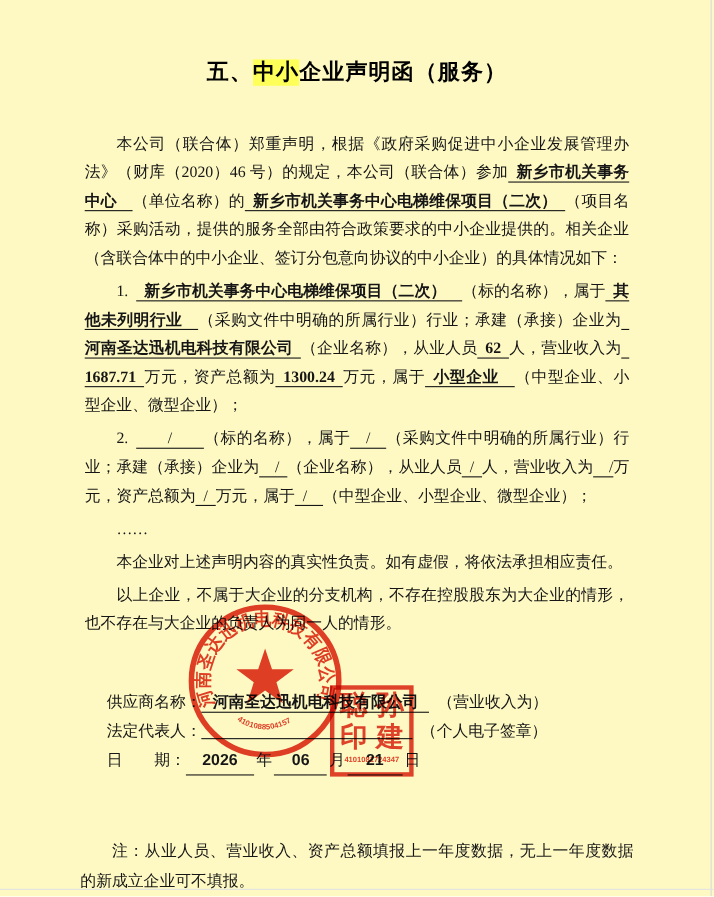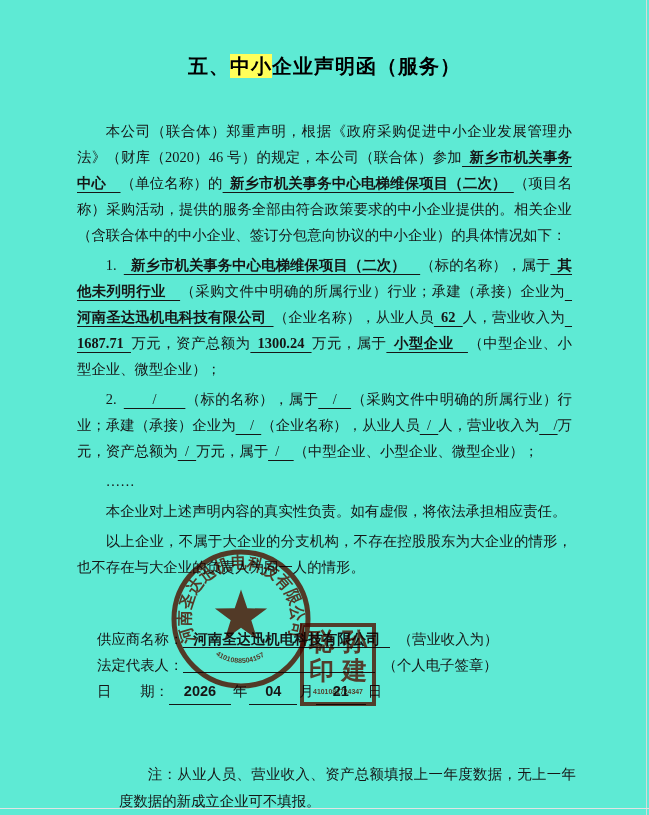--- a/index.html
+++ b/index.html
@@ -1,18 +1,18 @@
 <!DOCTYPE html>
 <html style="--red: #dc2e1d; --hl: #ffff5a;"><head>
 <meta charset="utf-8">
 <style>
   :root { --red:#dc2e1d; --hl:#ffff5a; --ink:#161616; }
   html,body { margin:0; padding:0; background:#ffffff; }
   .page {
-    position:relative; width:649px; height:815px; background:#5eead4;
+    position:relative; width:649px; height:815px; background:#fef9c3;
     font-family:"Liberation Serif","DejaVu Serif",serif; color:var(--ink);
     overflow:hidden;
   }
   .edge-v { position:absolute; top:0; right:2px; width:1px; height:100%; background:#d9d9d9; }
   .edge-h { position:absolute; left:0; bottom:6px; width:100%; height:1px; background:#e3e3e3; }
 
   .content { position:absolute; left:73px; top:52px; width:503px; }
 
   h1.title {
     margin:0 0 38px 0; text-align:center;
@@ -32,21 +32,21 @@
   .ub { border-bottom:1px solid var(--ink); padding:0 10px; font-weight:bold; }
   .blank { display:inline-block; width:192px; height:16px; border-bottom:1px solid var(--ink); vertical-align:-3px; }
   .dateval {
     display:inline-block; text-align:center; border-bottom:1px solid var(--ink);
     font-family:"Liberation Sans","DejaVu Sans",sans-serif; font-weight:bold; font-size:14.5px;
     padding:0 2px;
   }
   .dv-year { min-width:58px; } .dv-month { min-width:44px; } .dv-day { min-width:46px; }
   .unit { margin:0 2px; }
 
-  .note { margin-top:56px;margin-left:46px; }
+  .note { margin-top:56px; }
   .note p { margin:0; font-size:14.4px; line-height:27px; text-align:justify; }
 
   
   .seal-round {
     position:absolute; left:168px; top:546px; width:146px; height:146px;
     mix-blend-mode:multiply; opacity:.92; color:var(--red);
   }
   .seal-square {
     position:absolute; left:300px; top:623px; width:76px; height:83px;
     border:4px solid var(--red); box-sizing:border-box;
@@ -71,21 +71,21 @@
       <p class="ind"><span>1. </span><span class="u b"> 新乡市机关事务中心电梯维保项目（二次）  </span><span>（标的名称），属于</span><span class="u b"> 其他未列明行业  </span><span>（采购文件中明确的所属行业）行业；承建（承接）企业为</span><span class="u b"> 河南圣达迅机电科技有限公司 </span><span>（企业名称），从业人员</span><span class="u b"> 62 </span><span>人，营业收入为</span><span class="u b"> 1687.71 </span><span>万元，资产总额为</span><span class="u b"> 1300.24 </span><span>万元，属于</span><span class="u b"> 小型企业  </span><span>（中型企业、小型企业、微型企业）；</span></p>
       <p class="ind"><span>2. </span><span class="u">    /    </span><span>（标的名称），属于</span><span class="u">  /  </span><span>（采购文件中明确的所属行业）行业；承建（承接）企业为</span><span class="u">  / </span><span>（企业名称），从业人员</span><span class="u"> / </span><span>人，营业收入为</span><span class="u">  /</span><span>万元，资产总额为</span><span class="u"> / </span><span>万元，属于</span><span class="u"> /  </span><span>（中型企业、小型企业、微型企业）；</span></p>
       <p class="ind"><span>……</span></p>
       <p class="ind"><span>本企业对上述声明内容的真实性负责。如有虚假，将依法承担相应责任。</span></p>
       <p class="ind"><span>以上企业，不属于大企业的分支机构，不存在控股股东为大企业的情形，也不存在与大企业的负责人为同一人的情形。</span></p>
     </div>
 
     <div class="sig">
       <div class="sig-line"><span>供应商名称：</span><span class="ub">河南圣达迅机电科技有限公司</span> <span>（营业收入为）</span></div>
       <div class="sig-line"><span>法定代表人：</span><span class="blank"></span> <span>（个人电子签章）</span></div>
-      <div class="sig-line"><span>日　　期：</span><span class="dateval dv-year">2026</span><span class="unit">年</span><span class="dateval dv-month">04</span><span class="unit">月</span><span class="dateval dv-day">21</span><span class="unit">日</span></div>
+      <div class="sig-line"><span>日　　期：</span><span class="dateval dv-year">2026</span><span class="unit">年</span><span class="dateval dv-month">06</span><span class="unit">月</span><span class="dateval dv-day">21</span><span class="unit">日</span></div>
     </div>
 
     <div class="note">
       <p class="ind"><span>注：从业人员、营业收入、资产总额填报上一年度数据，无上一年度数据的新成立企业可不填报。</span></p>
     </div>
   </div>
 
   <div class="seal-round">
     <svg viewBox="0 0 146 146" width="146" height="146">
       <circle cx="73" cy="73" r="67" fill="none" stroke="currentColor" stroke-width="5"></circle>

